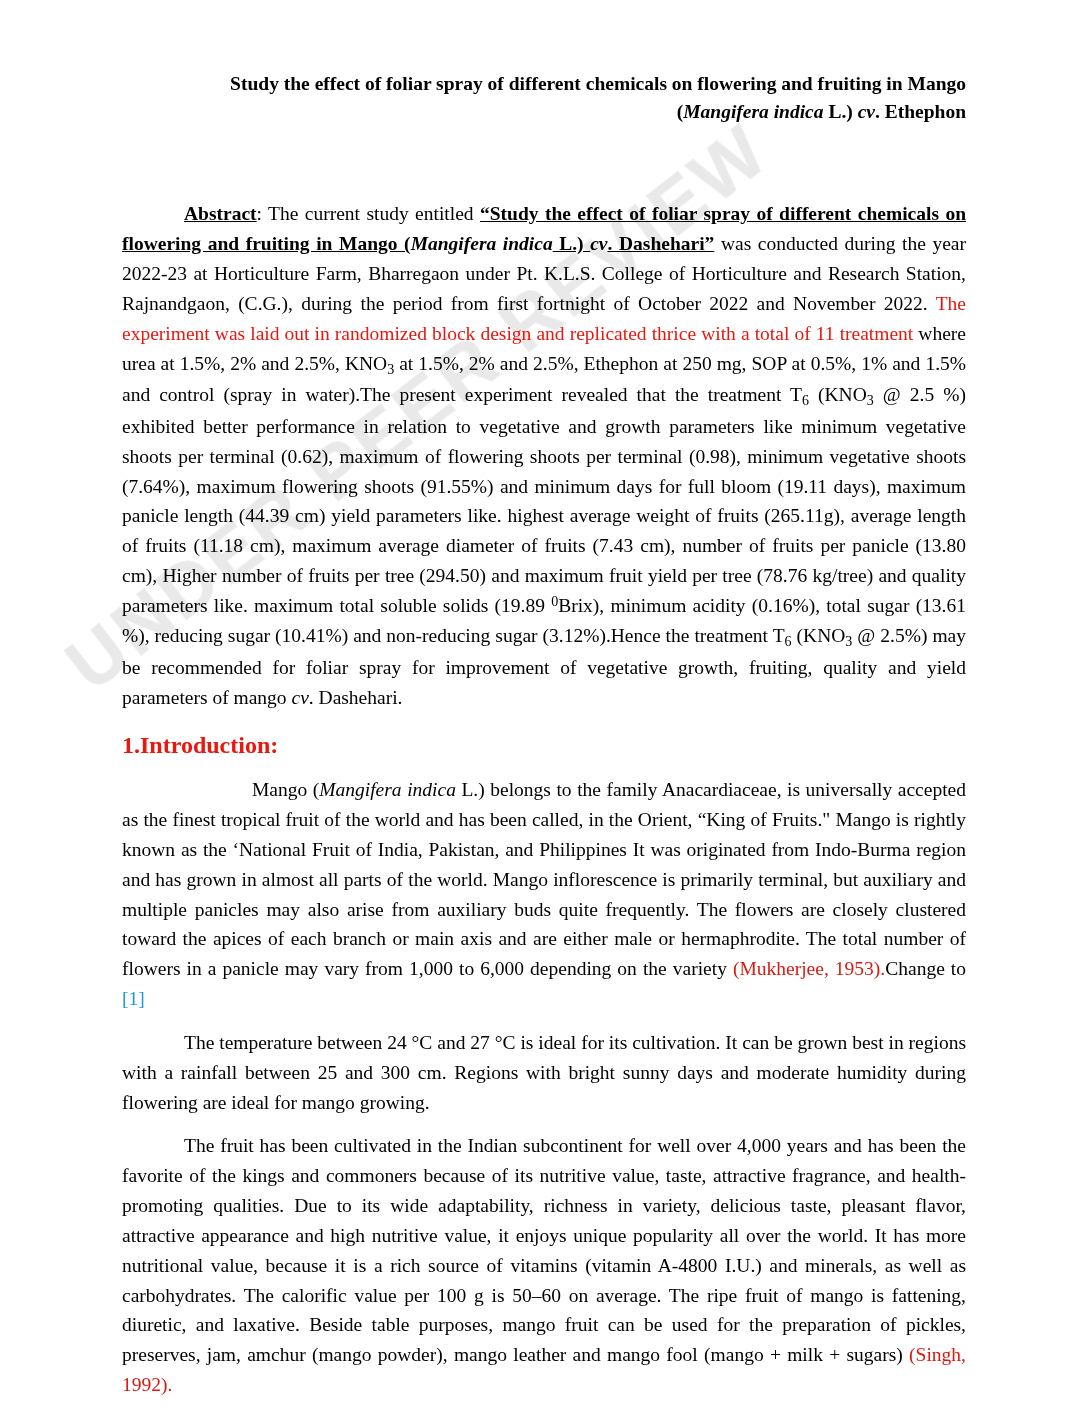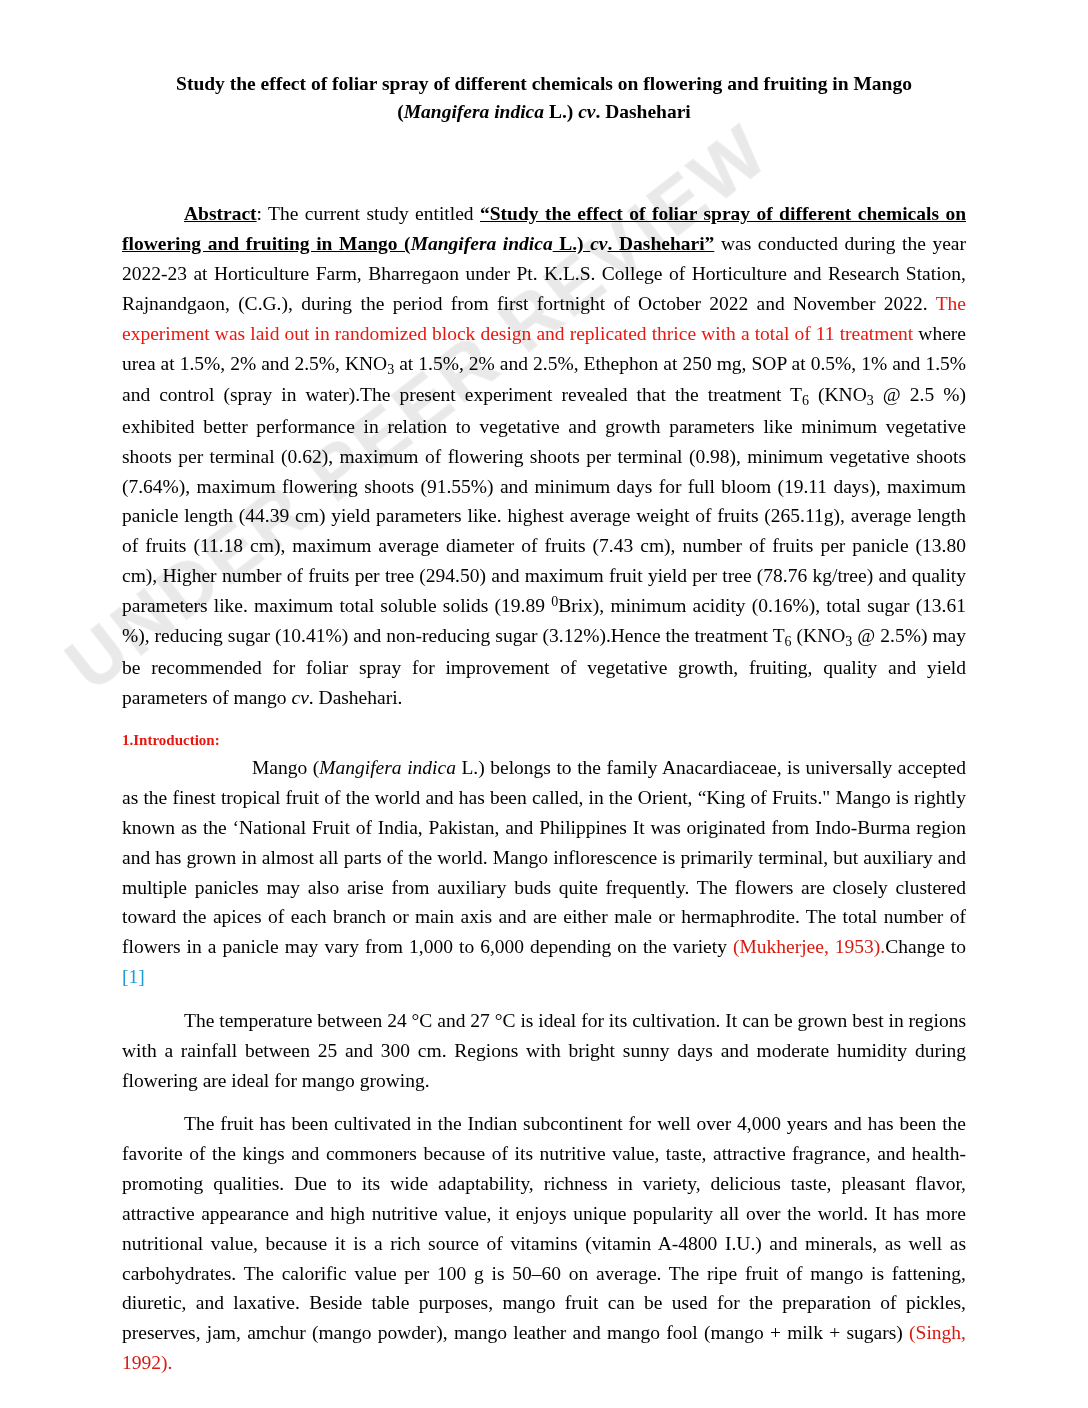--- a/index.html
+++ b/index.html
@@ -44,62 +44,62 @@
   }
   .content {
     position: relative;
     z-index: 10;
   }
   h1.title {
     font-size: 19.5px;
     font-weight: bold;
     line-height: 1.42;
     margin: 0 0 0 0;
-    text-align: center;
+    text-align: right;
   }
   .gap-after-title { height: 74px; }
   p {
     font-size: 19.5px;
     line-height: 1.53;
     text-align: justify;
     margin: 0 0 14px 0;
     text-justify: inter-word;
   }
   p.indent { text-indent: 62px; }
   p.indent-wide { text-indent: 130px; }
   .b { font-weight: bold; text-decoration: underline; }
   .i { font-style: italic; }
   .bi { font-weight: bold; font-style: italic; }
   .red { color: #e8170f; }
   .red-dark { color: #d81a10; margin-top: 11px; }
   .cite-blue { color: #1a9ad6; }
   .sub { font-size: 0.72em; vertical-align: -0.3em; }
   .sup { font-size: 0.72em; vertical-align: 0.45em; }
   h2.section {
-    font-size: 15px;
+    font-size: 24px;
     font-weight: bold;
     color: #e8170f;
-    margin: 20px 0 4px 0;
+    margin: 20px 0 16px 0;
   }
   .kw { margin-top: 16px; }
 </style>
 </head>
 <body>
 
 <div class="page">
 
   <div class="watermark">
     <span>UNDER PEER REVIEW</span>
   </div>
 
   <div class="content">
 
     <h1 class="title">
       <span>Study the effect of foliar spray of different chemicals on flowering and fruiting in Mango</span><br>
-      <span>(</span><span class="bi">Mangifera indica</span><span> L.) </span><span class="bi">cv</span><span>. Dashehari</span>
+      <span>(</span><span class="bi">Mangifera indica</span><span> L.) </span><span class="bi">cv</span><span>. Ethephon</span>
     </h1>
 
     <div class="gap-after-title"></div>
 
     <p class="indent"><span class="b">Abstract</span><span>: </span><span>The current study entitled </span><span class="b">“Study the effect of foliar spray of different chemicals on flowering and fruiting in Mango (</span><span class="bi">Mangifera indica</span><span class="b"> L.) </span><span class="bi">cv</span><span class="b">. Dashehari”</span><span> was conducted during the year 2022-23 at Horticulture Farm, Bharregaon under Pt. K.L.S. College of Horticulture and Research Station, Rajnandgaon, (C.G.), during the period from first fortnight of October 2022 and November 2022. </span><span class="red">The experiment was laid out in randomized block design and replicated thrice with a total of 11 treatment</span><span> where urea at 1.5%, 2% and 2.5%, KNO</span><span class="sub">3</span><span> at 1.5%, 2% and 2.5%, Ethephon at 250 mg, SOP at 0.5%, 1% and 1.5% and control (spray in water).The present experiment revealed that the treatment T</span><span class="sub">6</span><span> (KNO</span><span class="sub">3</span><span> @ 2.5 %) exhibited better performance in relation to vegetative and growth parameters like minimum vegetative shoots per terminal (0.62), maximum of flowering shoots per terminal (0.98), minimum vegetative shoots  (7.64%), maximum flowering shoots (91.55%) and minimum days for full bloom (19.11 days), maximum panicle length (44.39 cm) yield parameters like. highest average weight of fruits (265.11g), average length of fruits (11.18 cm), maximum average diameter of fruits (7.43 cm), number of fruits per panicle (13.80 cm), Higher number of fruits per tree (294.50) and maximum fruit yield per tree (78.76 kg/tree) and quality parameters like. maximum total soluble solids (19.89 </span><span class="sup">0</span><span>Brix), minimum acidity (0.16%), total sugar (13.61 %), reducing sugar (10.41%) and non-reducing sugar (3.12%).Hence the treatment T</span><span class="sub">6</span><span> (KNO</span><span class="sub">3</span><span> @ 2.5%) may be recommended for foliar spray for improvement of vegetative growth, fruiting, quality and yield parameters of mango </span><span class="i">cv</span><span>. Dashehari.</span></p>
 
 
     <h2 class="section">1.Introduction:</h2>
 
     <p class="indent-wide"><span>Mango (</span><span class="i">Mangifera indica</span><span> L.) belongs to the family Anacardiaceae, is universally accepted as the finest tropical fruit of the world and has been called, in the Orient, “King of Fruits." Mango is rightly known as the ‘National Fruit of India, Pakistan, and Philippines It was originated from Indo-Burma region and has grown in almost all parts of the world. Mango inflorescence is primarily terminal, but auxiliary and multiple panicles may also arise from auxiliary buds quite frequently. The flowers are closely clustered toward the apices of each branch or main axis and are either male or hermaphrodite. The total number of flowers in a panicle may vary from 1,000 to 6,000 depending on the variety </span><span class="red-dark">(Mukherjee, 1953).</span><span>Change to </span><span class="cite-blue">[1]</span></p>

